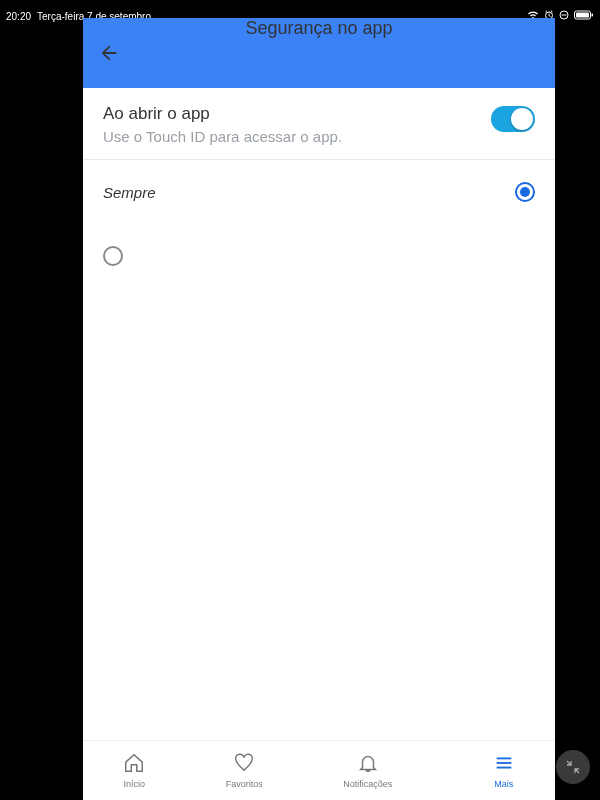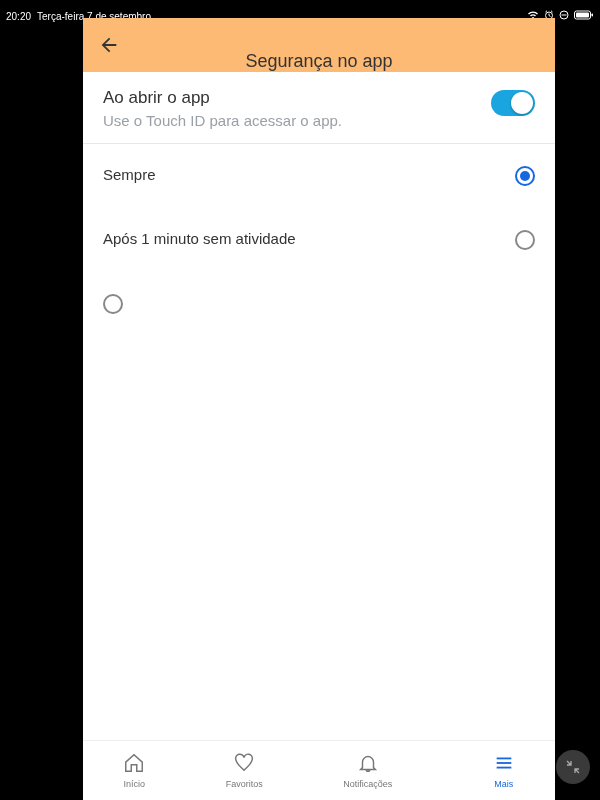--- a/index.html
+++ b/index.html
@@ -4,33 +4,33 @@
   <style>
     * { margin: 0; padding: 0; box-sizing: border-box; }
     body { width: 600px; height: 800px; background: #000; font-family: -apple-system, Helvetica, Arial, sans-serif; overflow: hidden; position: relative; }
 
     .statusbar { height: 32px; display: flex; justify-content: space-between; align-items: center; padding: 0 6px; color: #fff; font-size: 10px; }
     .statusbar .left { display: flex; gap: 6px; }
     .statusbar .right { display: flex; gap: 5px; align-items: center; }
 
     .device { position: absolute; left: 83px; right: 45px; top: 18px; bottom: 0; background: #fff; display: flex; flex-direction: column; }
 
-    .nav { background: #fdba74; height: 54px; display: flex; align-items: flex-end; position: relative; }
+    .nav { background: #3b82f6; height: 70px; display: flex; align-items: flex-start; position: relative; }
     .nav .back { position: absolute; left: 14px; top: 50%; transform: translateY(-50%); width: 24px; height: 24px; display: flex; align-items: center; justify-content: center; cursor: pointer; }
     .nav .title { flex: 1; text-align: center; font-size: 18px; font-weight: 400; color: #333; }
 
     .section-head { padding: 16px 20px 14px 20px; border-bottom: 1px solid #e8e8e8; display: flex; align-items: flex-start; justify-content: space-between; gap: 32px; }
     .section-head .text h2 { font-size: 17px; font-weight: 400; color: #333; margin-bottom: 4px; }
     .section-head .text p { font-size: 15px; color: #9aa0a6; font-weight: 300; }
 
     .toggle { width: 44px; height: 26px; background: #1ba5e0; border-radius: 13px; position: relative; cursor: pointer; flex-shrink: 0; margin-top: 2px; }
     .toggle .knob { position: absolute; right: 2px; top: 2px; width: 22px; height: 22px; background: #fff; border-radius: 50%; box-shadow: 0 1px 3px rgba(0,0,0,0.3); }
 
     .options { flex: 1; }
-    .option { display: flex; justify-content: space-between; padding: 22px 20px; cursor: pointer; }
+    .option { display: flex; align-items: center; justify-content: space-between; padding: 22px 20px; cursor: pointer; font-style: italic; }
     .option .label { font-size: 15px; color: #333; }
     .radio { width: 20px; height: 20px; border: 2px solid #888; border-radius: 50%; display: flex; align-items: center; justify-content: center; }
     .radio.selected { border-color: #1769e0; }
     .radio.selected .dot { width: 10px; height: 10px; background: #1769e0; border-radius: 50%; }
 
     .tabbar { height: 60px; border-top: 1px solid #eee; display: flex; align-items: center; justify-content: space-around; padding-top: 0; }
     .tab { display: flex; flex-direction: column; align-items: center; gap: 3px; cursor: pointer; color: #777; font-size: 9px; }
     .tab.active { color: #1769e0; margin-left: 20px; }
     .tab svg { width: 22px; height: 22px; }
 
@@ -95,24 +95,20 @@
   </div>
 
   <div class="options">
     <div class="option">
       <span class="label">Sempre</span>
       <span class="radio selected">
           <span class="dot"></span>
         </span>
     </div>
     <div class="option">
-      <span class="label">Após 1 minuto sem atividade</span>
-      <span class="radio"></span>
-    </div>
-    <div class="option">
       <span class="radio"></span>
     </div>
   </div>
 
   <div class="tabbar">
     <div class="tab">
       <span>
         <svg viewBox="0 0 24 24">
             <path d="M3 11 L12 3 L21 11 V21 H15 V14 H9 V21 H3 Z" fill="none" stroke="#777" stroke-width="1.6"></path>
           </svg>

